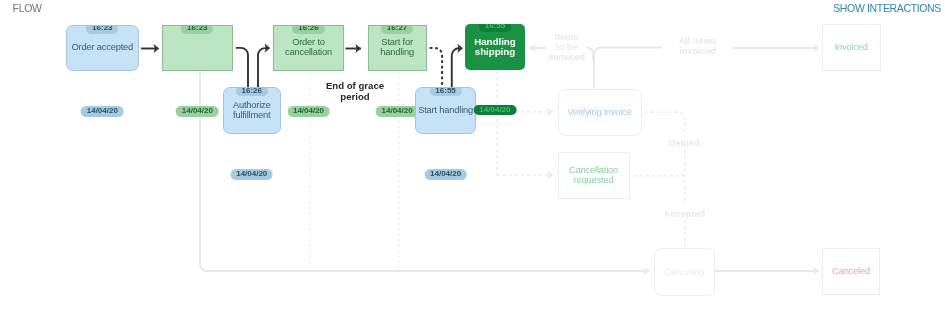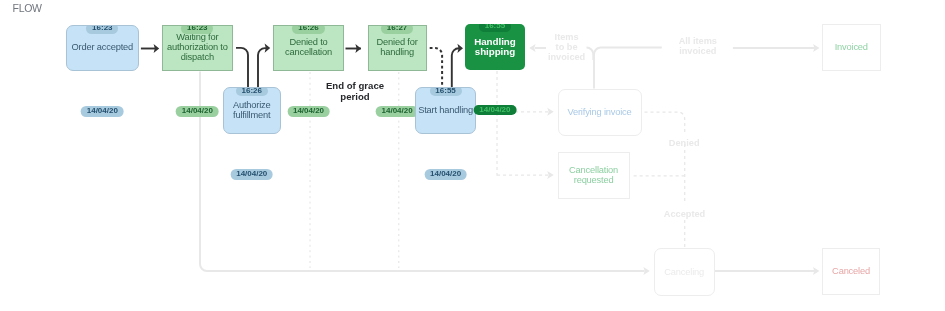--- a/index.html
+++ b/index.html
@@ -43,20 +43,21 @@
 
   .gl{position:absolute;font-weight:bold;font-size:9.2px;line-height:10.4px;text-align:center;white-space:nowrap;}
   .gl-ghost{color:#e9e9e9;}
   .gl-dark{color:#26282b;font-size:9.6px;line-height:10.6px;}
 </style>
 </head>
 <body>
 
 <div id="root">
   <div class="hdr" id="flow-title">FLOW</div>
+  <div class="hdr" id="show-interactions">SHOW INTERACTIONS</div>
   <svg id="wires" viewBox="0 0 945 311">
       <path d="M140.9 48.5 H155.5" fill="none" stroke="#333333" stroke-width="1.9" stroke-linecap="butt" stroke-linejoin="round"></path>
       <path d="M159.2 48.5 L153.6 43.9 L154.79999999999998 48.5 L153.6 53.1 Z" fill="#333333" stroke="none"></path>
       <path d="M236 47.9 H241 A7 7 0 0 1 248 54.9 V88" fill="none" stroke="#333333" stroke-width="1.9" stroke-linecap="butt" stroke-linejoin="round"></path>
       <path d="M258 88 V55.1 A7 7 0 0 1 265 48.1 H266" fill="none" stroke="#333333" stroke-width="1.9" stroke-linecap="butt" stroke-linejoin="round"></path>
       <path d="M270.2 48.1 L264.59999999999997 43.5 L265.8 48.1 L264.59999999999997 52.7 Z" fill="#333333" stroke="none"></path>
       <path d="M345.5 48.5 H361" fill="none" stroke="#333333" stroke-width="1.9" stroke-linecap="butt" stroke-linejoin="round"></path>
       <path d="M361 48.5 L355.4 43.9 L356.6 48.5 L355.4 53.1 Z" fill="#333333" stroke="none"></path>
       <path d="M429.7 48 H435.1 A7 7 0 0 1 442.1 55 V88" fill="none" stroke="#333333" stroke-width="2" stroke-linecap="butt" stroke-linejoin="round" stroke-dasharray="2.8 2.6"></path>
       <path d="M451.8 88 V55.3 A7 7 0 0 1 458.8 48.3 H459.5" fill="none" stroke="#333333" stroke-width="1.9" stroke-linecap="butt" stroke-linejoin="round"></path>
@@ -84,36 +85,35 @@
       <line x1="310" y1="72" x2="310" y2="268" stroke="#e2e2e2" stroke-width="1" stroke-dasharray="2 3.4"></line>
       <line x1="398.8" y1="72" x2="398.8" y2="268" stroke="#e2e2e2" stroke-width="1" stroke-dasharray="2 3.4"></line>
     </svg>
   <div id="nodes">
       <div class="node n-blue" style="left: 66px; top: 24.5px; width: 72.6px; height: 46.5px; border-radius: 7px;">
         <div class="label">Order accepted</div>
         <div class="badge top">16:23</div>
       </div>
       <div class="badge bot datebadge bg-blue" style="left: 102.3px; top: 66px; transform: translateX(-50%);">14/04/20</div>
       <div class="node n-green" style="left: 161.5px; top: 24.5px; width: 71.7px; height: 46.5px; border-radius: 0px;">
-        <div class="label"><span>Waiting for</span><br><span>authorization to</span><br><span>dispatch</span></div>
         <div class="badge top">16:23</div>
       </div>
       <div class="badge bot datebadge bg-green" style="left: 197.35px; top: 66px; transform: translateX(-50%);">14/04/20</div>
       <div class="node n-blue" style="left: 222.6px; top: 87.2px; width: 58.3px; height: 47px; border-radius: 7px;">
         <div class="label"><span>Authorize</span><br><span>fulfillment</span></div>
         <div class="badge top">16:26</div>
       </div>
       <div class="badge bot datebadge bg-blue" style="left: 251.75px; top: 129.2px; transform: translateX(-50%);">14/04/20</div>
       <div class="node n-green" style="left: 272.7px; top: 24.5px; width: 71.6px; height: 46.5px; border-radius: 0px;">
-        <div class="label"><span>Denied to</span><br><span>cancellation</span></div>
+        <div class="label"><span>Order to</span><br><span>cancellation</span></div>
         <div class="badge top">16:26</div>
       </div>
       <div class="badge bot datebadge bg-green" style="left: 308.5px; top: 66px; transform: translateX(-50%);">14/04/20</div>
       <div class="node n-green" style="left: 367.5px; top: 24.5px; width: 59.2px; height: 46.5px; border-radius: 0px;">
-        <div class="label"><span>Denied for</span><br><span>handling</span></div>
+        <div class="label"><span>Start for</span><br><span>handling</span></div>
         <div class="badge top">16:27</div>
       </div>
       <div class="badge bot datebadge bg-green" style="left: 397.1px; top: 66px; transform: translateX(-50%);">14/04/20</div>
       <div class="node n-blue" style="left: 415px; top: 87.3px; width: 61.2px; height: 46.8px; border-radius: 7px;">
         <div class="label">Start handling</div>
         <div class="badge top">16:55</div>
       </div>
       <div class="badge bot datebadge bg-blue" style="left: 445.6px; top: 129.1px; transform: translateX(-50%);">14/04/20</div>
       <div class="node n-dark-green" style="left: 464.8px; top: 23.8px; width: 60.3px; height: 46.1px; border-radius: 5px;">
         <div class="label"><span>Handling</span><br><span>shipping</span></div>

